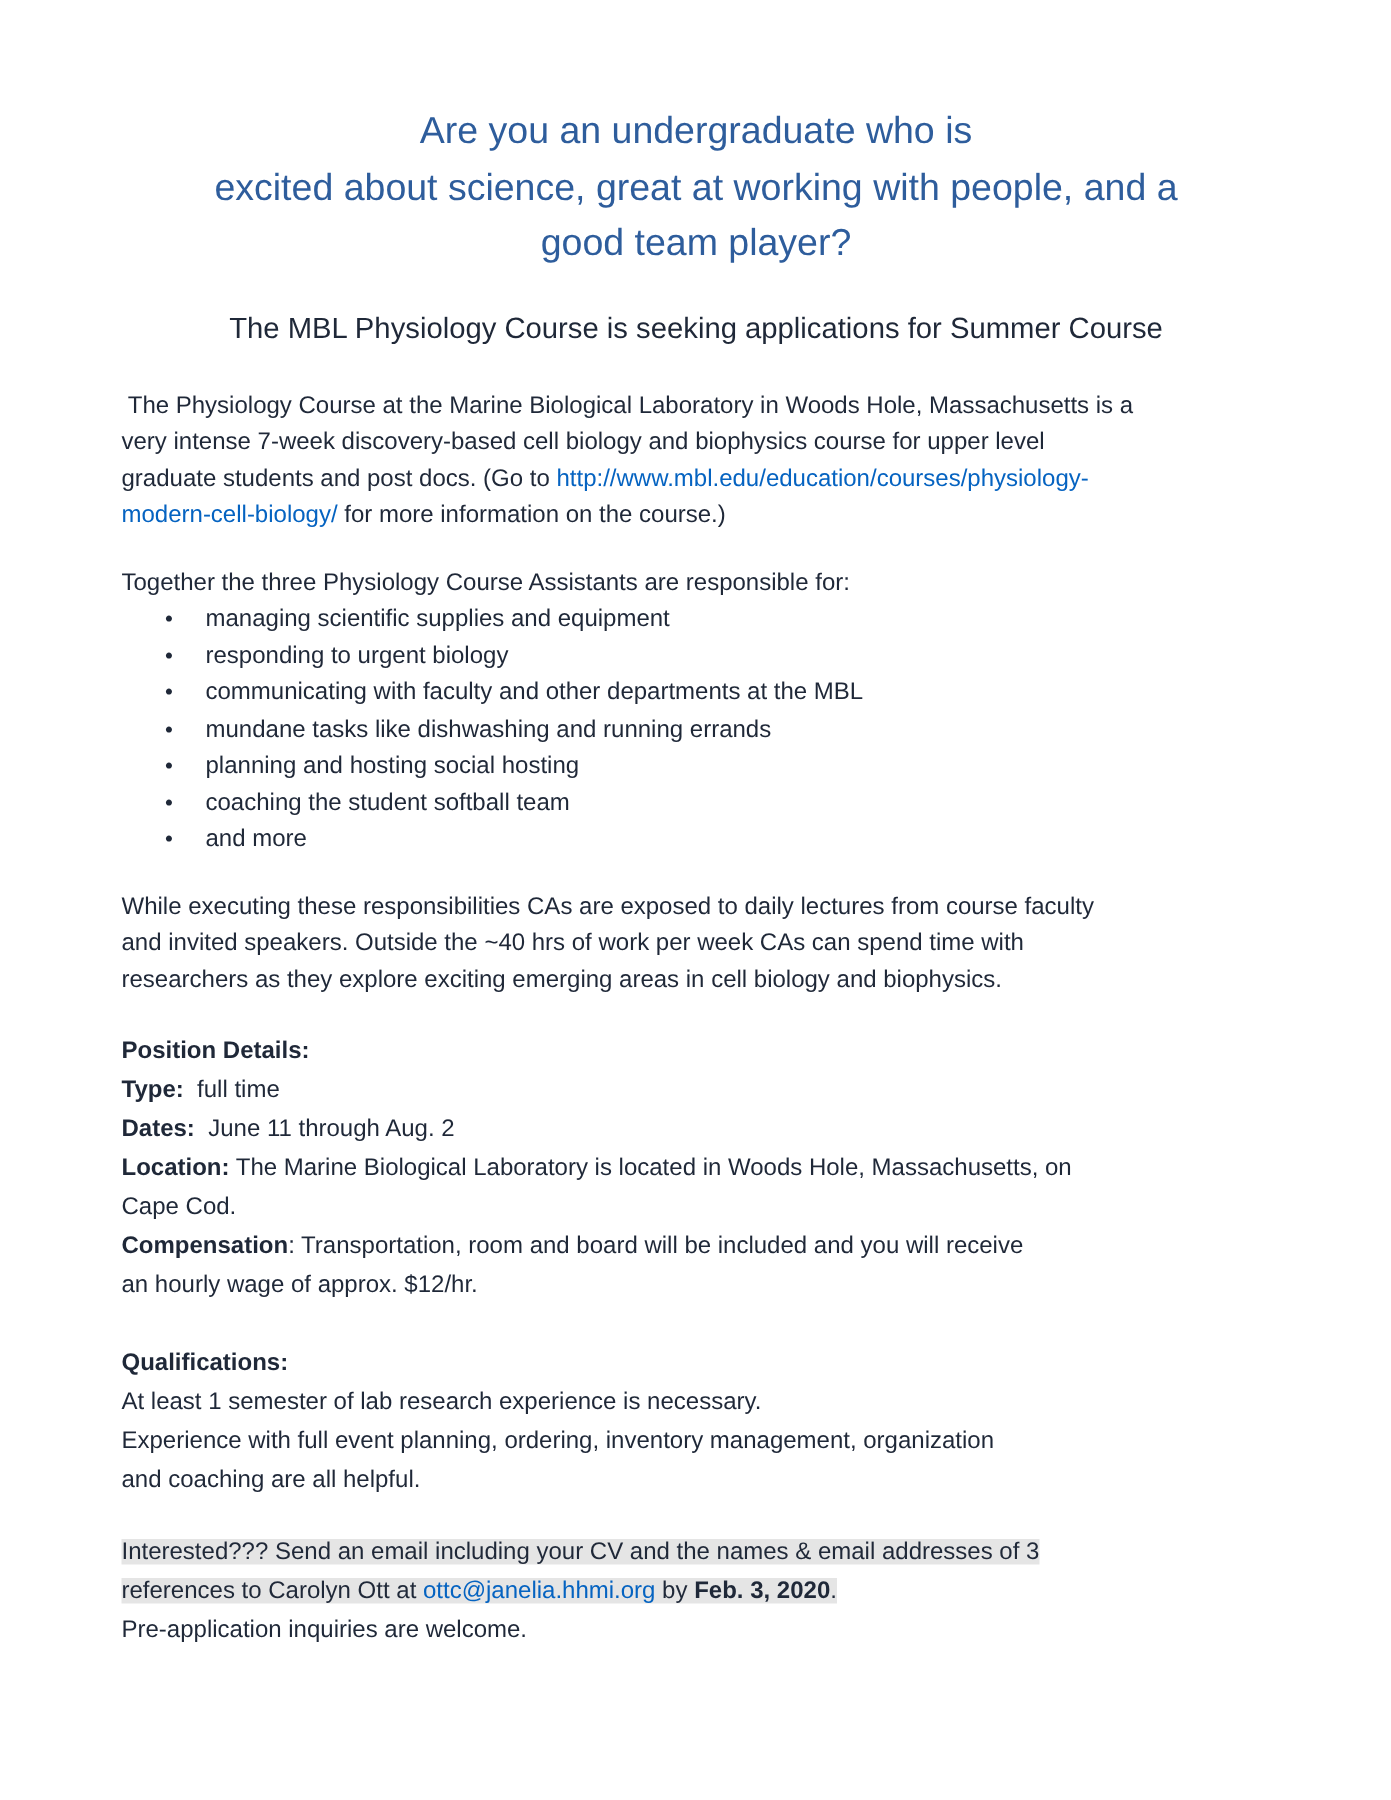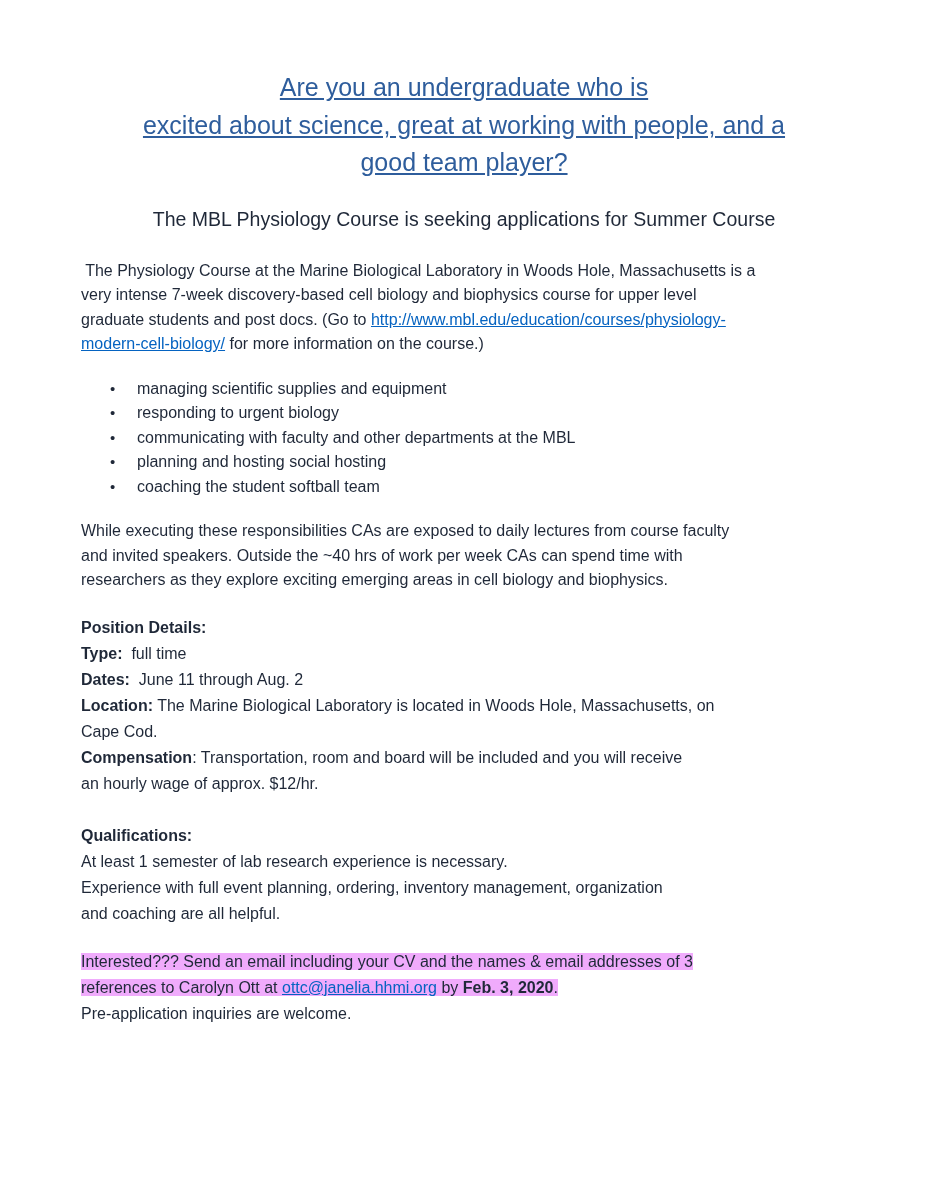--- a/index.html
+++ b/index.html
@@ -19,21 +19,20 @@
     margin-left: 81px;
     padding-top: 69px;
   }
   
   .title-line {
     font-size: 25px;
     line-height: 37.5px;
     text-align: center;
     color: #2E5D9C;
     white-space: pre;
-    text-decoration: underline;
   }
   
   .subtitle { margin-top: 22px; text-align: center; }
   .subtitle .line {
     font-size: 19.5px;
     line-height: 31px;
   }
   
   .line {
     font-size: 16px;
@@ -57,24 +56,23 @@
   .bullet::before {
     content: "\2022";
     position: absolute;
     left: 29px;
     top: 0;
     font-size: 15px;
   }
   .b { font-weight: bold; }
   .link {
     color: #0563C1;
-    text-decoration: underline;
     cursor: pointer;
   }
-  .hl { background: #f0abfc; }
+  .hl { background: #e5e5e5; }
 </style>
 </head>
 <body>
 
 <div class="doc">
 
   <div>
     <div class="title-line">Are you an undergraduate who is</div>
     <div class="title-line">excited about science, great at working with people, and a</div>
     <div class="title-line">good team player?</div>
@@ -85,25 +83,28 @@
   </div>
 
   <div class="section-intro">
     <div class="line"> The Physiology Course at the Marine Biological Laboratory in Woods Hole, Massachusetts is a</div>
     <div class="line">very intense 7-week discovery-based cell biology and biophysics course for upper level</div>
     <div class="line"><span>graduate students and post docs. (Go to </span><a class="link">http://www.mbl.edu/education/courses/physiology-</a></div>
     <div class="line"><a class="link">modern-cell-biology/</a><span> for more information on the course.)</span></div>
   </div>
 
   <div class="section-resp">
+    <div class="line">Together the three Physiology Course Assistants are responsible for:</div>
     <div class="line bullet">managing scientific supplies and equipment</div>
     <div class="line bullet">responding to urgent biology</div>
     <div class="line bullet">communicating with faculty and other departments at the MBL</div>
+    <div class="line bullet">mundane tasks like dishwashing and running errands</div>
     <div class="line bullet">planning and hosting social hosting</div>
     <div class="line bullet">coaching the student softball team</div>
+    <div class="line bullet">and more</div>
   </div>
 
   <div class="section-daily">
     <div class="line">While executing these responsibilities CAs are exposed to daily lectures from course faculty</div>
     <div class="line">and invited speakers. Outside the ~40 hrs of work per week CAs can spend time with</div>
     <div class="line">researchers as they explore exciting emerging areas in cell biology and biophysics.</div>
   </div>
 
   <div class="section-details">
     <div class="line b">Position Details:</div>

